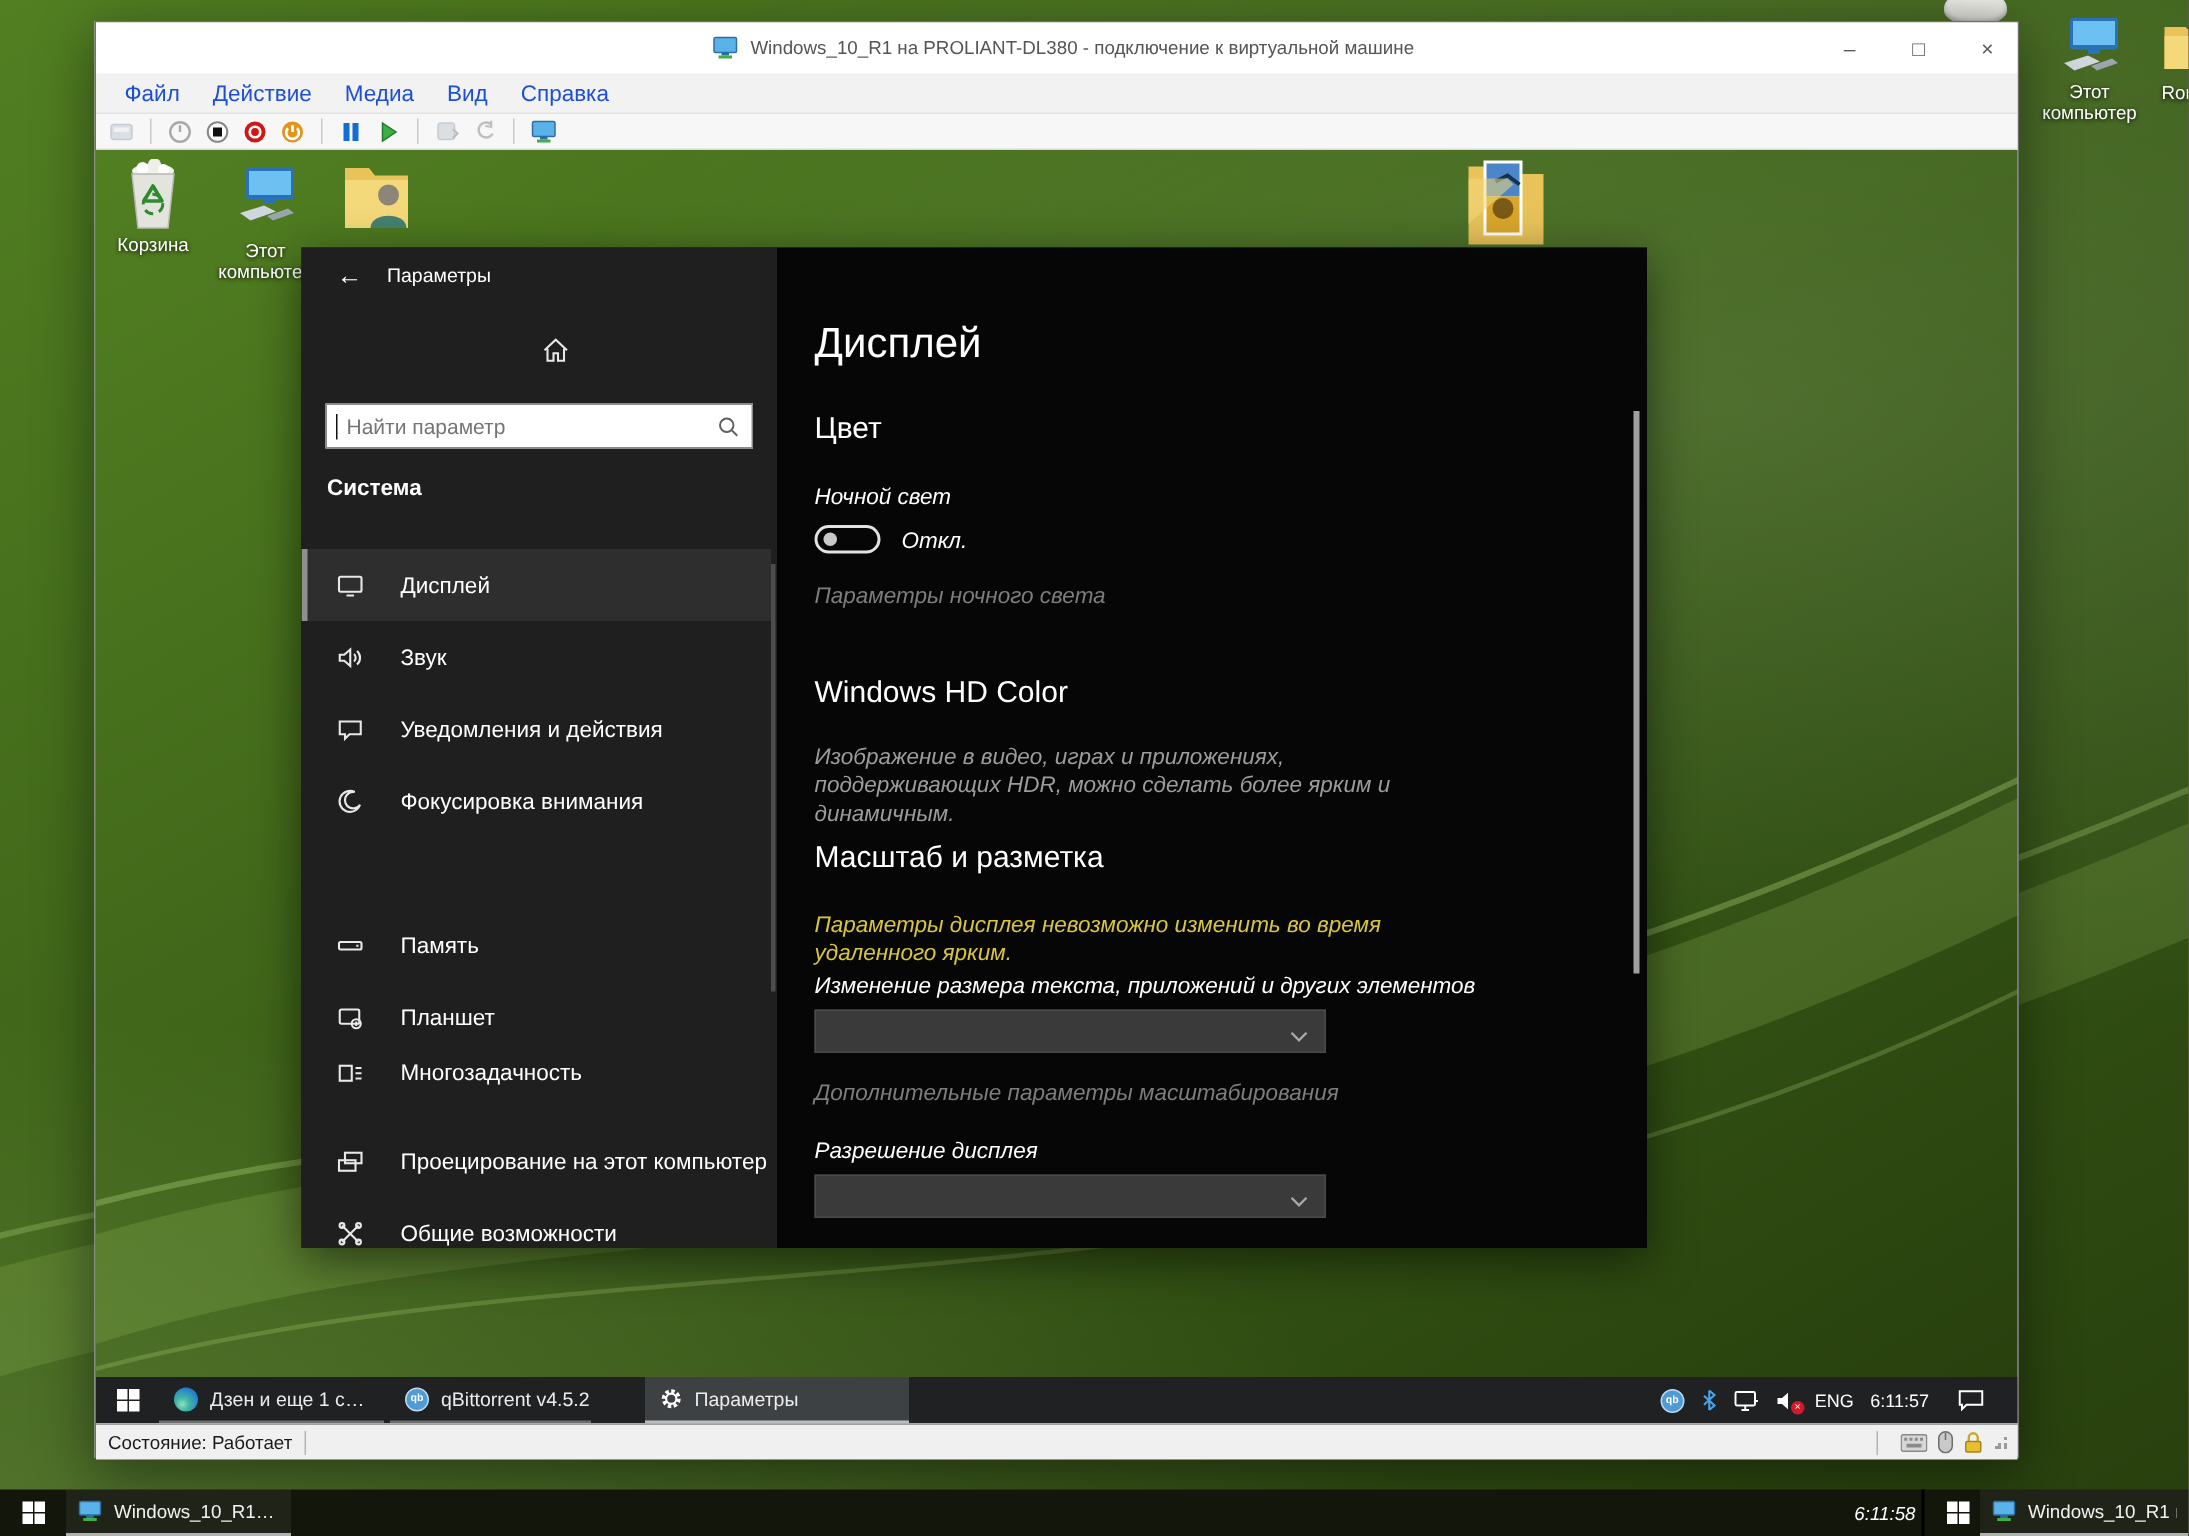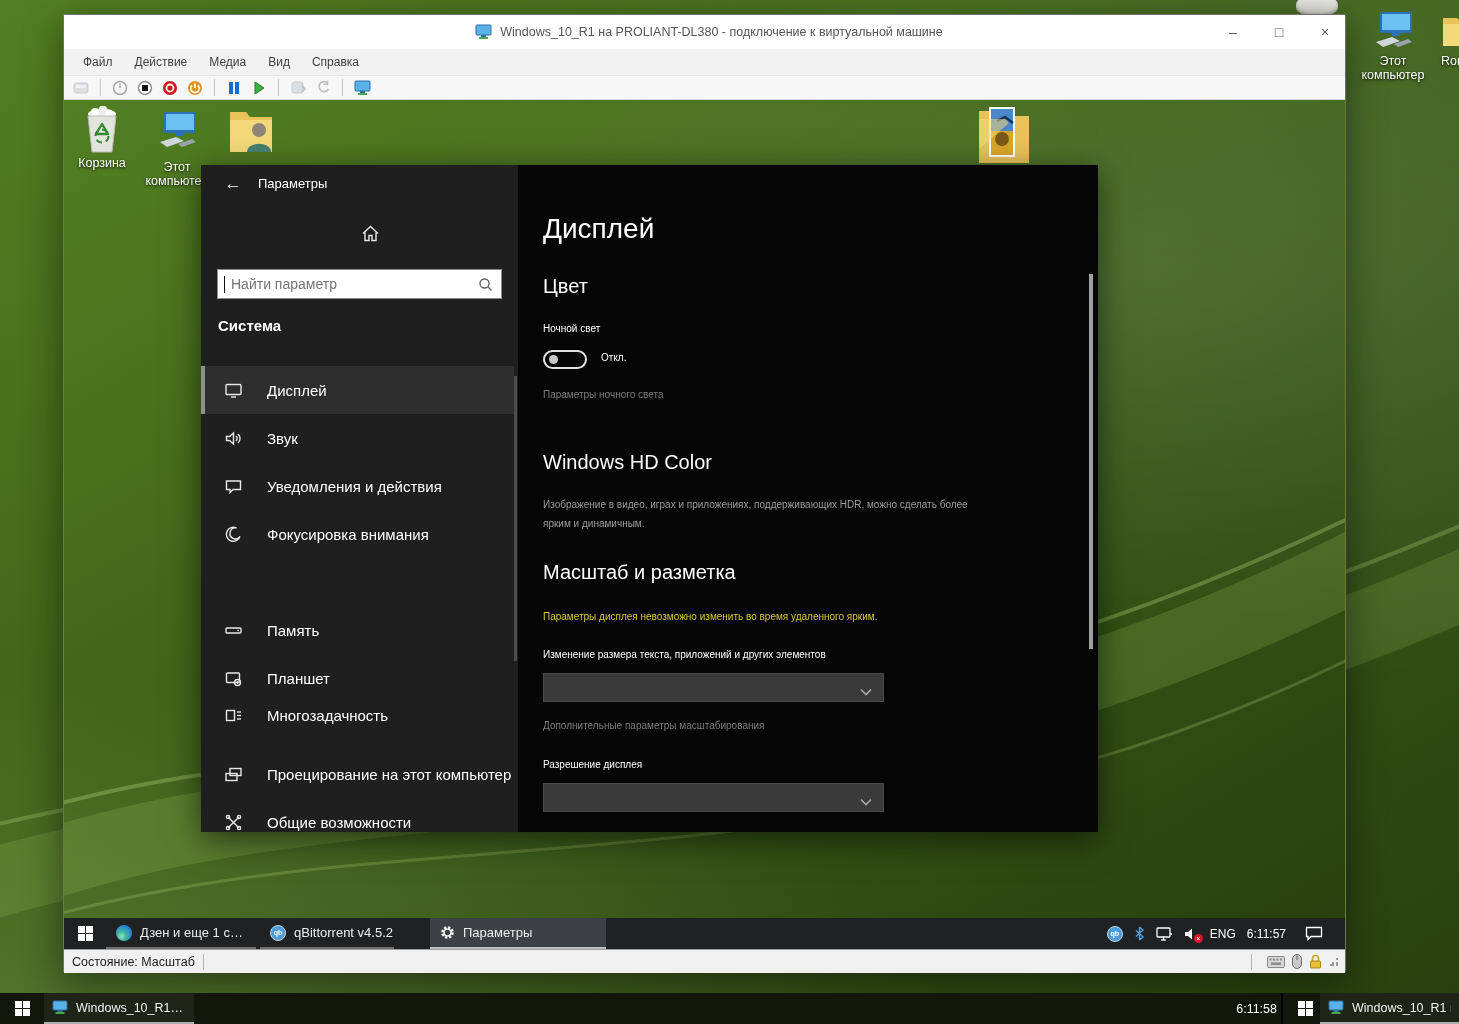--- a/index.html
+++ b/index.html
@@ -13,21 +13,21 @@
   .swoosh{position:absolute;left:0;top:0;pointer-events:none;}
   
   .desk-ico-label{color:#fff;font-size:12.5px;text-align:center;text-shadow:0 1px 3px rgba(0,0,0,.9);line-height:14px;}
   
   .vm-window{left:63px;top:14px;width:1283px;height:958px;background:#fff;border:1px solid #707070;box-sizing:border-box;box-shadow:0 10px 36px rgba(0,0,0,.45);}
   .vm-titlebar{position:absolute;left:0;top:0;width:1281px;height:34px;background:#fff;display:flex;align-items:center;justify-content:center;}
   .vm-title{color:#555;font-size:12.5px;margin-left:8px;white-space:nowrap;}
   .vm-controls{position:absolute;right:10px;top:0;height:34px;display:flex;gap:26px;align-items:center;}
   .vm-ctl{width:20px;text-align:center;color:#5a5a5a;font-size:14px;}
   .vm-menubar{position:absolute;left:0;top:34px;width:1281px;height:27px;background:#f2f2f2;display:flex;align-items:center;padding-left:8px;box-sizing:border-box;border-bottom:1px solid #e3e3e3;}
-  .menu-item{color:#404040;font-size:12px;padding:0 11px;line-height:27px;}
+  .menu-item{color:#1d4ed8;font-size:15px;padding:0 11px;line-height:27px;}
   .vm-toolbar{position:absolute;left:0;top:61px;width:1281px;height:24px;background:#f7f7f7;border-bottom:1px solid #d9d9d9;display:flex;align-items:center;padding-left:8px;box-sizing:border-box;gap:7px;}
   .tb-sep{width:1px;height:17px;background:#c9c9c9;margin:0 3px;}
   .tb-btn{width:18px;height:18px;display:flex;align-items:center;justify-content:center;}
   .vm-screen{position:absolute;left:0;top:85px;width:1281px;height:849px;overflow:hidden;
     background:
       radial-gradient(90% 60% at 85% 20%, rgba(255,255,255,0.10), transparent 70%),
       radial-gradient(150% 95% at -8% 120%, rgba(226,255,170,0.20), transparent 55%),
       linear-gradient(150deg,#527f22 0%,#446c1b 30%,#365716 62%,#273f0d 100%);}
   .vm-statusbar{position:absolute;left:0;top:934px;width:1281px;height:23px;background:#f0f0f0;border-top:1px solid #9f9f9f;display:flex;align-items:center;font-size:12.5px;color:#1a1a1a;}
   .sb-sep{width:1px;height:16px;background:#b5b5b5;margin:0 8px;}
@@ -50,34 +50,34 @@
   .s-search input::placeholder{color:#757575;}
   .s-section{position:absolute;left:17px;top:152px;color:#fff;font-size:15px;font-weight:bold;}
   .nav-item{position:absolute;left:0;width:313px;height:48px;display:flex;align-items:center;gap:24px;padding-left:22px;box-sizing:border-box;color:#fff;font-size:15px;}
   .nav-item.sel{background:rgba(255,255,255,.07);}
   .nav-accent{position:absolute;left:0;top:0;width:4px;height:48px;background:#8f8f8f;}
   .nav-ico{width:20px;height:20px;display:flex;align-items:center;justify-content:center;flex:0 0 20px;}
   .s-scroll{position:absolute;left:313px;width:3px;background:#4d4d4d;}
   .s-main{position:absolute;left:317px;top:0;width:580px;height:667px;background:#060606;color:#fff;}
   .h1{font-size:28px;font-weight:300;}
   .h2{font-size:20px;font-weight:400;}
-  .body15{font-size:10px;}
+  .body15{font-size:15px;font-style:italic;}
   .muted{color:#7d7d7d;}
   .desc{color:#9c9c9c;line-height:19px;}
   .warn{line-height:19px;}
   .toggle{position:absolute;width:44px;height:19px;border:2px solid #e2e2e2;border-radius:11px;box-sizing:border-box;}
   .knob{position:absolute;left:4px;top:3px;width:9px;height:9px;border-radius:50%;background:#c8c8c8;}
   .dropdown{position:absolute;width:341px;height:29px;background:#3a3a3a;border:1px solid #4a4a4a;box-sizing:border-box;}
   .dd-chev{position:absolute;right:11px;top:8px;}
   .m-scroll{position:absolute;left:888px;width:4px;background:#9f9f9f;}
   
   .host-taskbar{left:0;top:993px;width:1459px;height:31px;background:#13160a;}
   .h-start{position:absolute;left:0;top:0;width:44px;height:31px;display:flex;align-items:center;justify-content:center;}
   .h-task{position:absolute;top:0;height:31px;display:flex;align-items:center;gap:8px;padding:0 8px;box-sizing:border-box;color:#f2f2f2;font-size:12.5px;background:rgba(255,255,255,.06);border-bottom:2px solid #b0b0b0;white-space:nowrap;overflow:hidden;}
-  .h-clock{position:absolute;left:1221px;top:0;width:56px;height:31px;display:flex;align-items:center;justify-content:flex-end;color:#fff;font-size:12.5px;}
+  .h-clock{position:absolute;left:1221px;top:0;width:56px;height:31px;display:flex;align-items:center;justify-content:flex-end;color:#fff;font-size:12.5px;font-style:italic;}
   .win-logo{display:grid;grid-template-columns:7px 7px;grid-template-rows:7px 7px;gap:1px;}
   .win-logo span{background:#fff;}
   .gicon-label{position:absolute;color:#fff;font-size:12.5px;text-align:center;text-shadow:0 1px 3px rgba(0,0,0,.9);line-height:14px;}
 </style>
 </head>
 <body>
 
 <div id="screen">
 
   <svg class="swoosh" width="1459" height="1024" viewBox="0 0 1459 1024">
@@ -460,21 +460,21 @@
           <span style="display:flex;margin-left:8px;">
             <svg width="18" height="15" viewBox="0 0 18 15" fill="none" stroke="#fff" stroke-width="1.3">
                 <path d="M1.5,1.5 H16.5 V10.5 H6 L3,13.5 V10.5 H1.5 Z"></path>
               </svg>
           </span>
         </div>
       </div>
     </div>
 
     <div class="vm-statusbar">
-      <span style="margin-left:8px;">Состояние: Масштаб</span>
+      <span style="margin-left:8px;">Состояние: Работает</span>
       <span class="sb-sep"></span>
       <span style="margin-left:auto;display:flex;align-items:center;gap:7px;margin-right:6px;">
         <span class="sb-sep"></span>
         <span style="display:flex;">
           <svg width="18" height="12" viewBox="0 0 18 12">
               <rect x="0.5" y="0.5" width="17" height="11" rx="1.5" fill="#d7d7d7" stroke="#8a8a8a"></rect>
               <rect x="2.5" y="2.5" width="2" height="2" fill="#8a8a8a"></rect>
               <rect x="6" y="2.5" width="2" height="2" fill="#8a8a8a"></rect>
               <rect x="9.5" y="2.5" width="2" height="2" fill="#8a8a8a"></rect>
               <rect x="13" y="2.5" width="2" height="2" fill="#8a8a8a"></rect>

